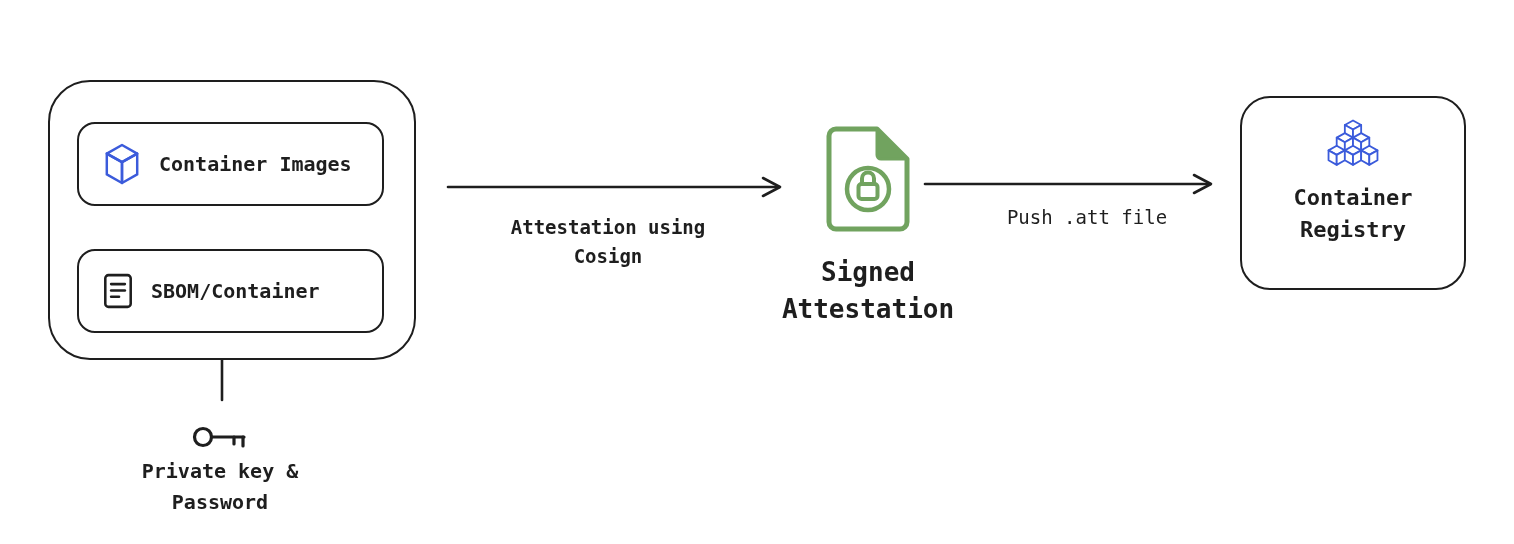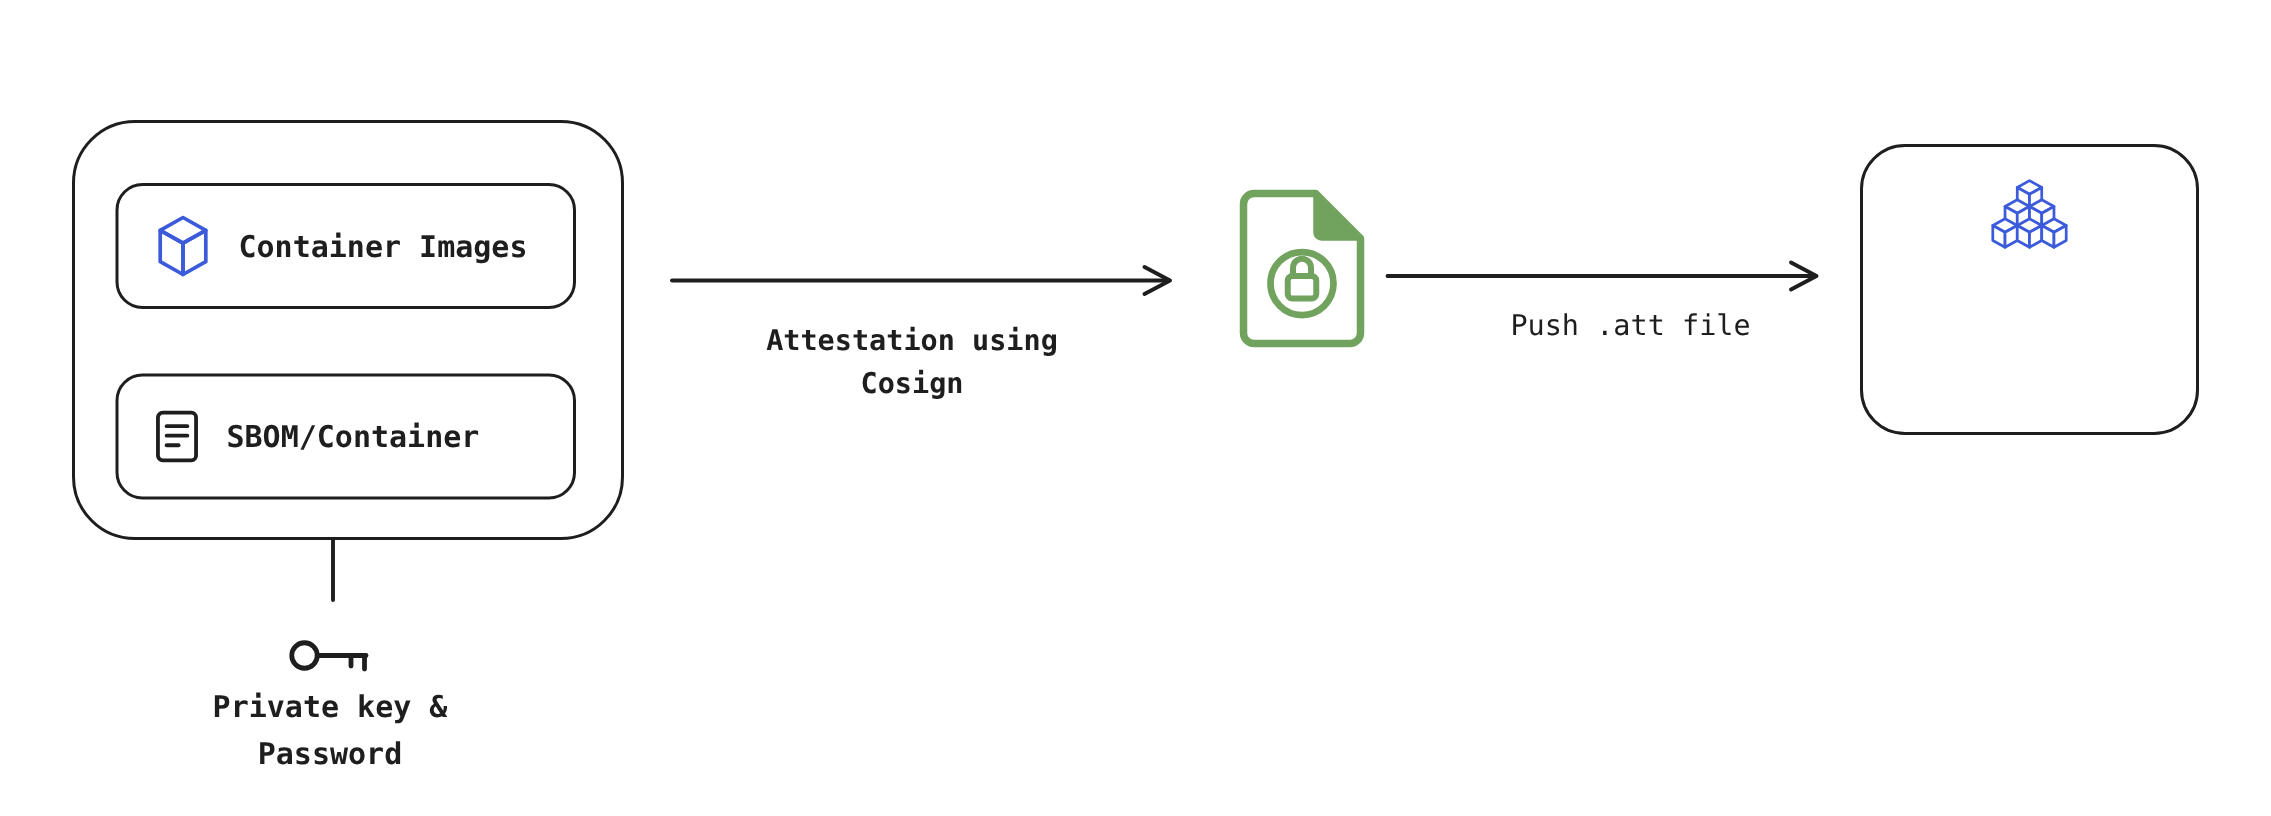--- a/index.html
+++ b/index.html
@@ -138,20 +138,22 @@
   <div class="text-block label-key">Private key &amp;
 Password</div>
 
   <svg class="file-lock-icon" width="90" height="110" viewBox="0 0 90 110" fill="none" stroke-linecap="round" stroke-linejoin="round">
     <path d="M13,5 H54 L84,35 V98 a7 7 0 0 1 -7 7 H13 a7 7 0 0 1 -7 -7 V12 a7 7 0 0 1 7 -7 Z" style="stroke: var(--green)" stroke-width="5" fill="#ffffff"></path>
     <path d="M54,5 L84,35 H58 a4 4 0 0 1 -4 -4 Z" style="fill: var(--green); stroke: var(--green)" stroke-width="3"></path>
     <circle cx="45" cy="65" r="21" style="stroke: var(--green)" stroke-width="4.5"></circle>
     <path d="M39,60 v-5.5 a6 6 0 0 1 12 0 V60" style="stroke: var(--green)" stroke-width="4"></path>
     <rect x="35.5" y="60" width="19" height="15" rx="3" style="stroke: var(--green)" stroke-width="4"></rect>
   </svg>
+  <div class="text-block label-signed">Signed
+Attestation</div>
 
   <div class="text-block label-push">Push .att file</div>
 
   <div class="box registry-box">
     <svg class="icon" width="58" height="52" viewBox="0 0 64 56" style="stroke: var(--blue)" stroke-width="2" stroke-linejoin="round">
 
       <path d="M32,2 L41,7 L32,12 L23,7 Z" fill="#ffffff"></path>
       <path d="M23,7 L32,12 L32,23 L23,18 Z" fill="#ffffff"></path>
       <path d="M41,7 L32,12 L32,23 L41,18 Z" fill="#ffffff"></path>
 
@@ -165,15 +167,17 @@
       <path d="M14,30 L23,35 L14,40 L5,35 Z" fill="#ffffff"></path>
       <path d="M5,35 L14,40 L14,51 L5,46 Z" fill="#ffffff"></path>
       <path d="M23,35 L14,40 L14,51 L23,46 Z" fill="#ffffff"></path>
       <path d="M32,30 L41,35 L32,40 L23,35 Z" fill="#ffffff"></path>
       <path d="M23,35 L32,40 L32,51 L23,46 Z" fill="#ffffff"></path>
       <path d="M41,35 L32,40 L32,51 L41,46 Z" fill="#ffffff"></path>
       <path d="M50,30 L59,35 L50,40 L41,35 Z" fill="#ffffff"></path>
       <path d="M41,35 L50,40 L50,51 L41,46 Z" fill="#ffffff"></path>
       <path d="M59,35 L50,40 L50,51 L59,46 Z" fill="#ffffff"></path>
     </svg>
+    <div class="registry-label">Container
+Registry</div>
   </div>
 
 </div>
 
 </body></html>

